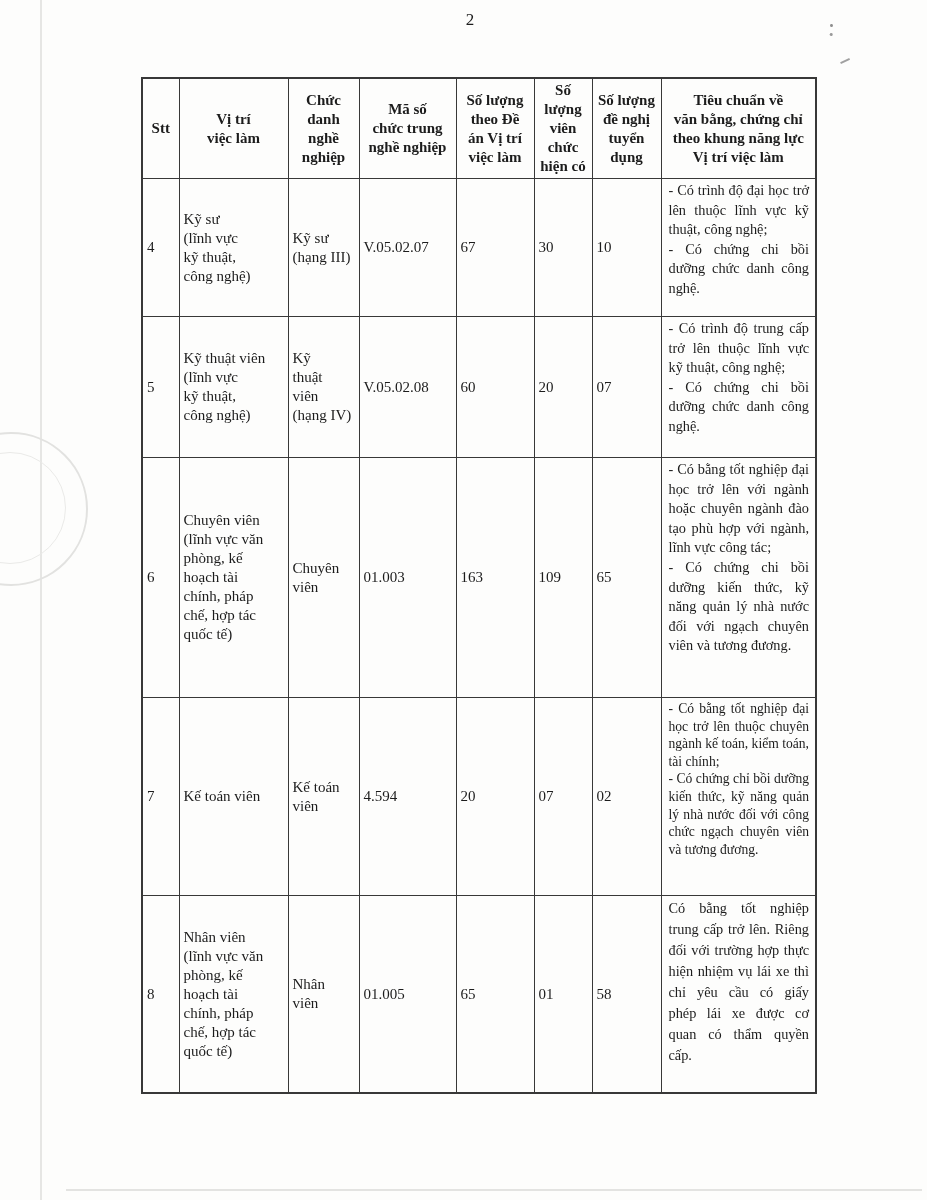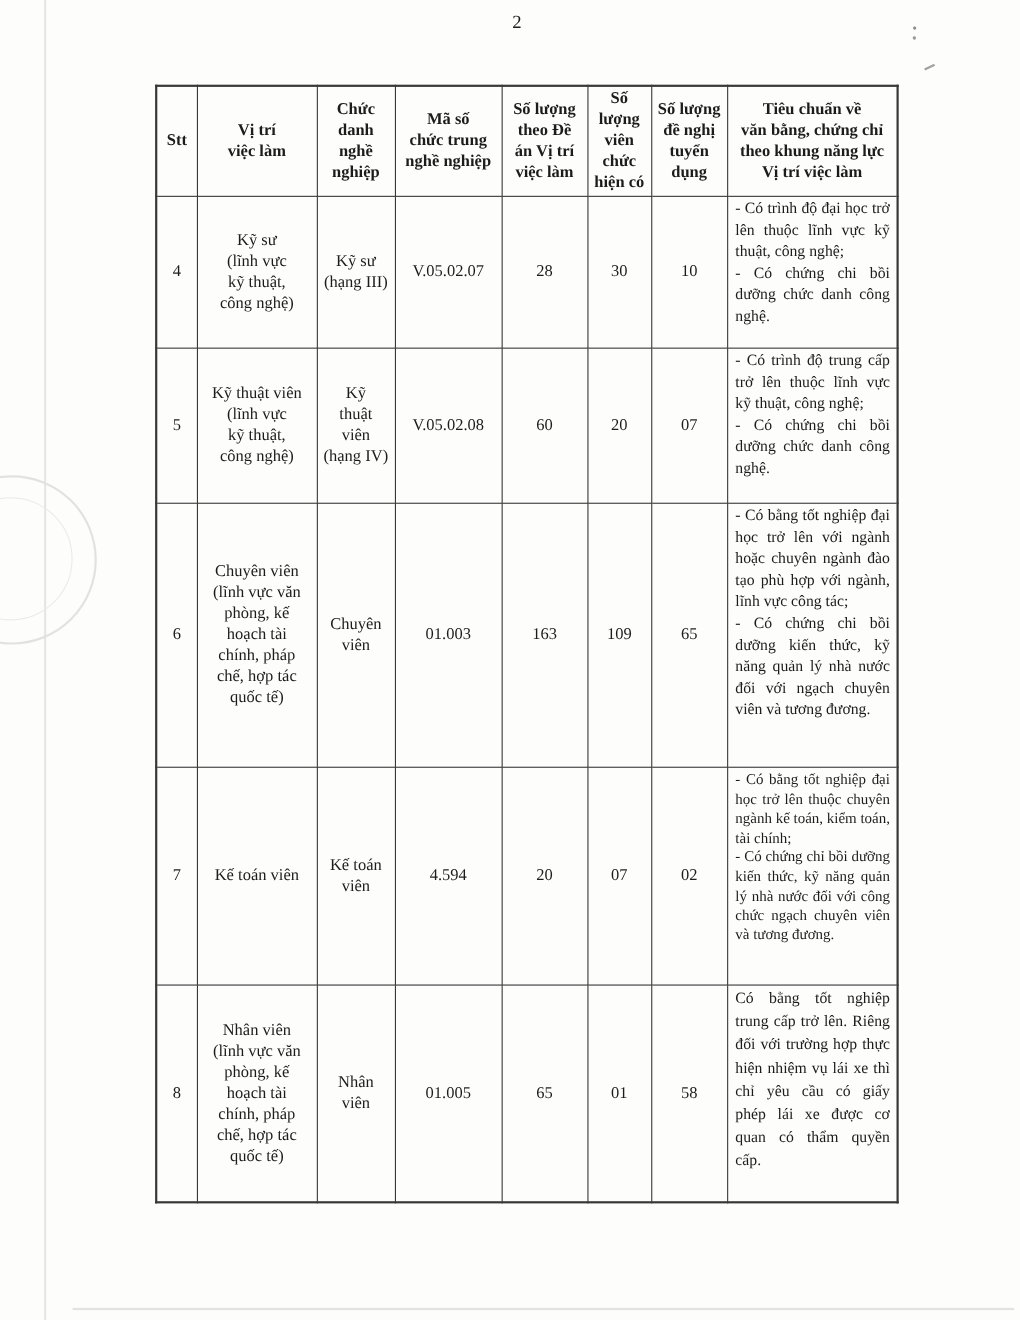--- a/index.html
+++ b/index.html
@@ -87,21 +87,21 @@
     font-weight: bold;
     font-size: 15px;
     line-height: 19px;
     text-align: center;
     vertical-align: middle;
     height: 94px;
   }
   td {
     font-size: 15px;
     line-height: 19px;
-    text-align: center;
+    text-align: left;
     vertical-align: middle;
   }
   td.c-std {
     font-size: 14.3px;
     line-height: 19.6px;
     text-align: justify;
     vertical-align: top;
     padding: 2px 6px 2px 7px;
   }
   tr.h-r4 td { height: 133px; }
@@ -171,21 +171,21 @@
     <tbody>
       <tr class="h-r4">
         <td class="c-stt">4</td>
         <td class="c-pos">Kỹ sư
 (lĩnh vực
 kỹ thuật,
 công nghệ)</td>
         <td class="c-title">Kỹ sư
 (hạng III)</td>
         <td class="c-code">V.05.02.07</td>
-        <td class="c-num">28</td>
+        <td class="c-num">67</td>
         <td class="c-num">30</td>
         <td class="c-num">10</td>
         <td class="c-std">- Có trình độ đại học trở lên thuộc lĩnh vực kỹ thuật, công nghệ;
 - Có chứng chi bồi dưỡng chức danh công nghệ.</td>
       </tr>
       <tr class="h-r5">
         <td class="c-stt">5</td>
         <td class="c-pos">Kỹ thuật viên
 (lĩnh vực
 kỹ thuật,

